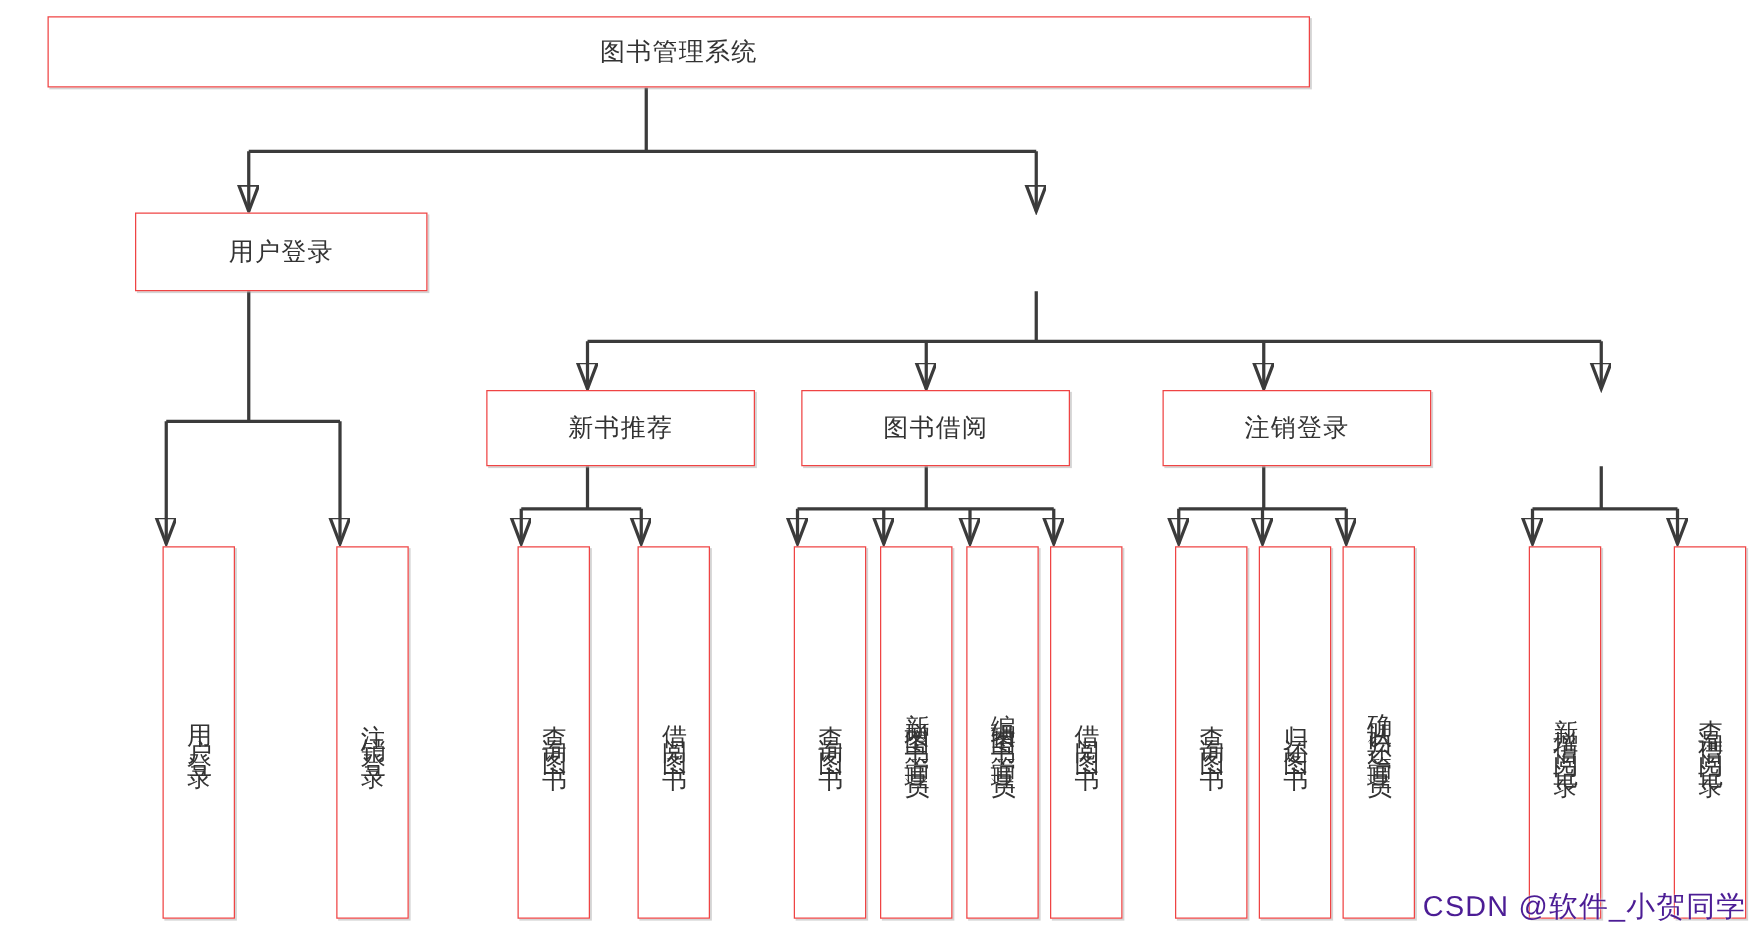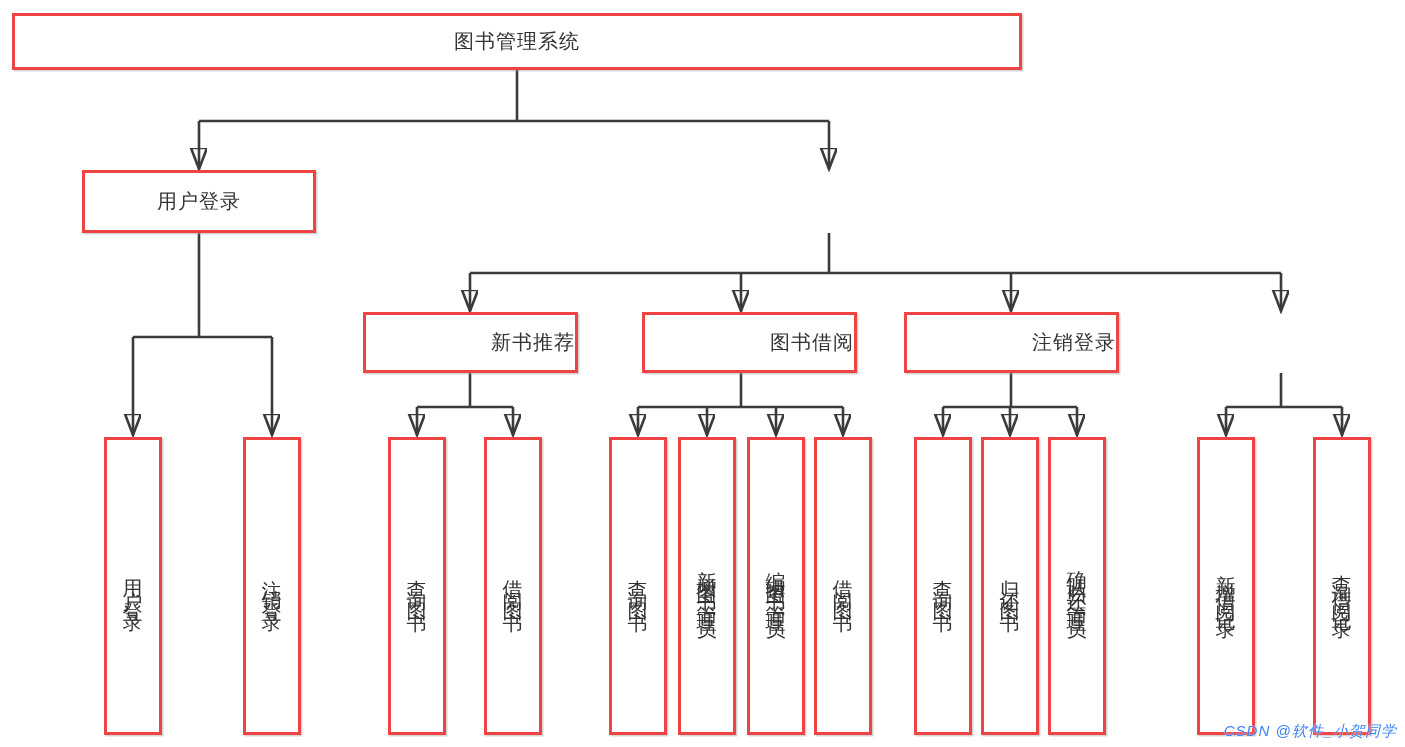--- a/index.html
+++ b/index.html
@@ -23,56 +23,56 @@
   }
   #connectors path, #connectors line {
     stroke: #3b3b3b;
     stroke-width: 2.6;
     fill: none;
   }
   .node {
     position: absolute;
     box-sizing: border-box;
     background: #ffffff;
-    border: 3px solid #ef4444;
+    border: 1px solid #ef4444;
     box-shadow: 1.5px 1.5px 0 rgba(160,160,160,0.45);
     display: flex;
     align-items: center;
     justify-content: center;
     color: #333333;
     font-size: 20px;
     letter-spacing: 1px;
     z-index: 2;
+    margin-left: 26px;
   }
   .leaf {
     width: 58px;
     top: 437px;
     height: 298px;
   }
   .leaf .v-label {
     writing-mode: vertical-rl;
     text-orientation: mixed;
     letter-spacing: 11px;
     font-size: 20px;
     line-height: 1;
     color: #333333;
   }
   .lvl2 { top: 170px; width: 234px; height: 63px; }
-  .lvl3 { top: 312px; width: 215px; height: 61px; justify-content: flex-end; }
+  .lvl3 { top: 312px; width: 215px; height: 61px; }
   #watermark {
     position: absolute;
     right: 8px;
     bottom: 6px;
-    font-size: 15px;
-    color: #3b82f6;
+    font-size: 23px;
+    color: #4c1d95;
     letter-spacing: 1px;
     text-shadow: 0 0 2px #ffffff;
     z-index: 3;
     white-space: nowrap;
-    font-style: italic;
   }
 </style>
 </head>
 <body>
 
 <div id="canvas">
 
   <svg id="connectors" viewBox="0 0 1405 747" xmlns="http://www.w3.org/2000/svg">
     <defs>
       <marker id="arrow" markerUnits="userSpaceOnUse" markerWidth="24" markerHeight="20" refX="21" refY="8" orient="auto">
@@ -129,21 +129,21 @@
     <span>图书管理系统</span>
   </div>
 
   <div class="node lvl2" style="left:82px;">
     <span>用户登录</span>
   </div>
 
   <div class="node lvl3" style="left:363px;">
     <span>新书推荐</span>
   </div>
-  <div class="node lvl3" style="left:642px;">
+  <div class="node lvl3" style="left:615px;">
     <span>图书借阅</span>
   </div>
   <div class="node lvl3" style="left:904px;">
     <span>注销登录</span>
   </div>
 
   <div class="node leaf" style="left:104px;">
     <span class="v-label">用户登录</span>
   </div>
   <div class="node leaf" style="left:243px;">

